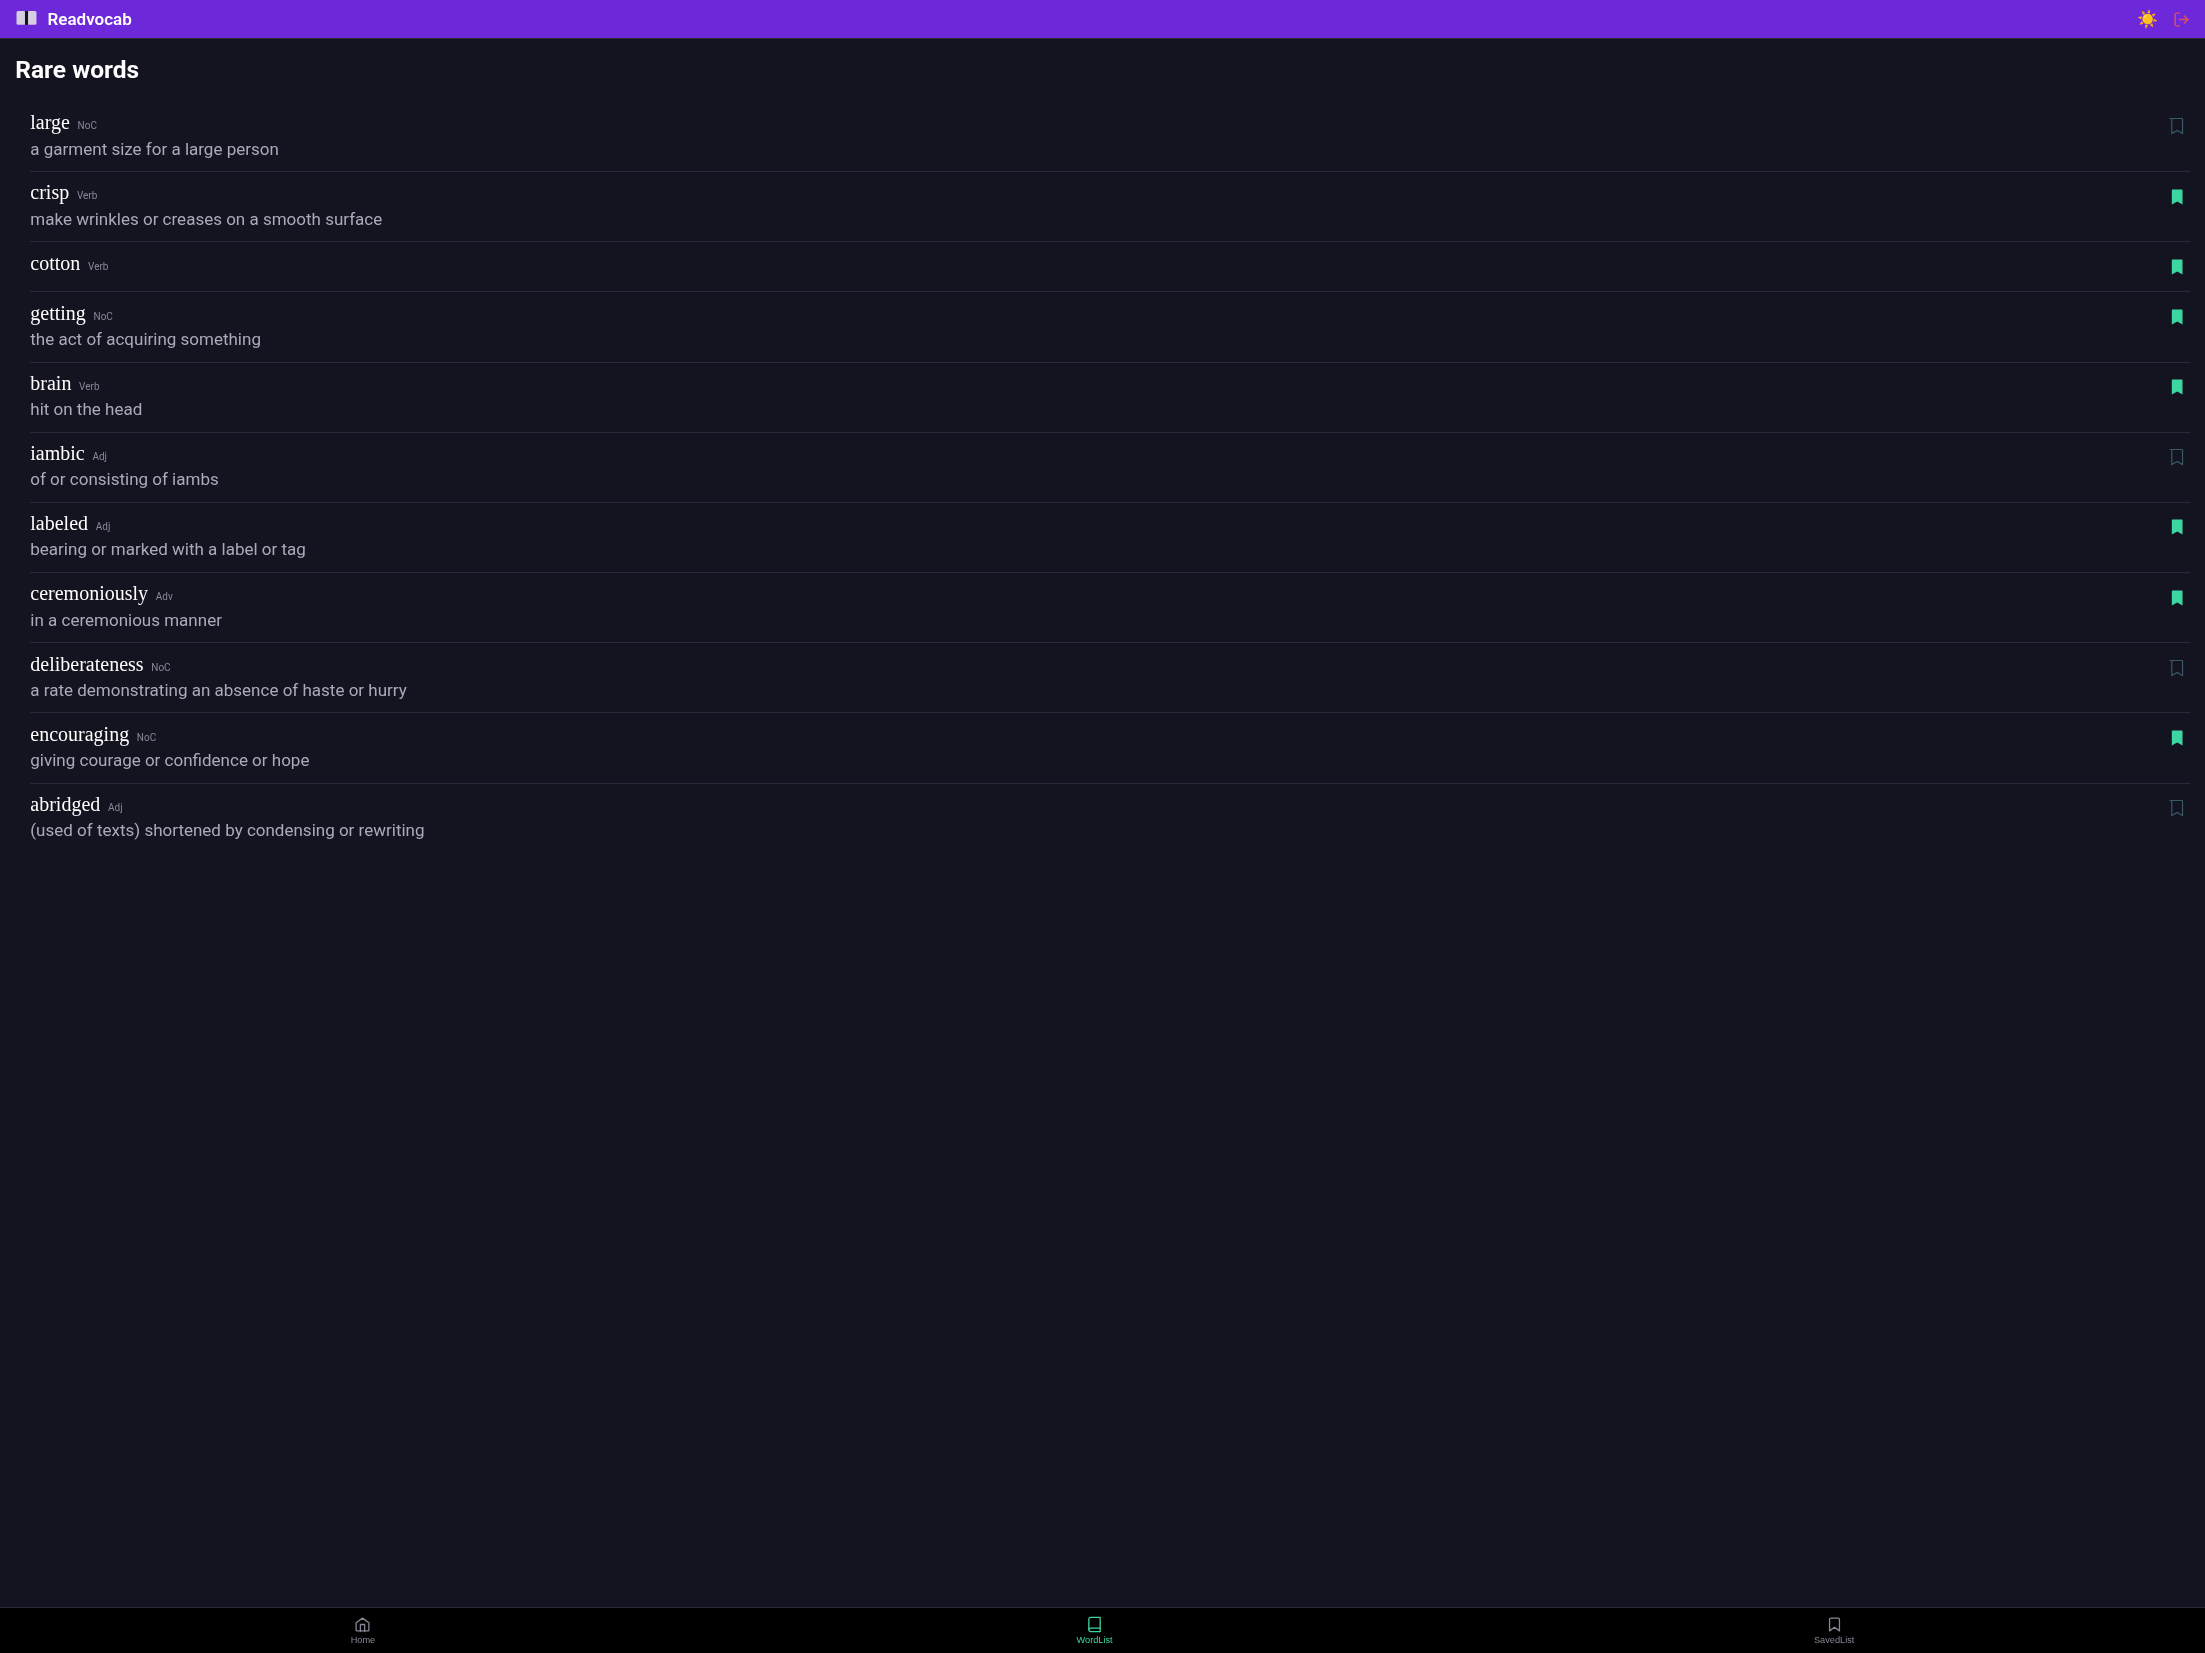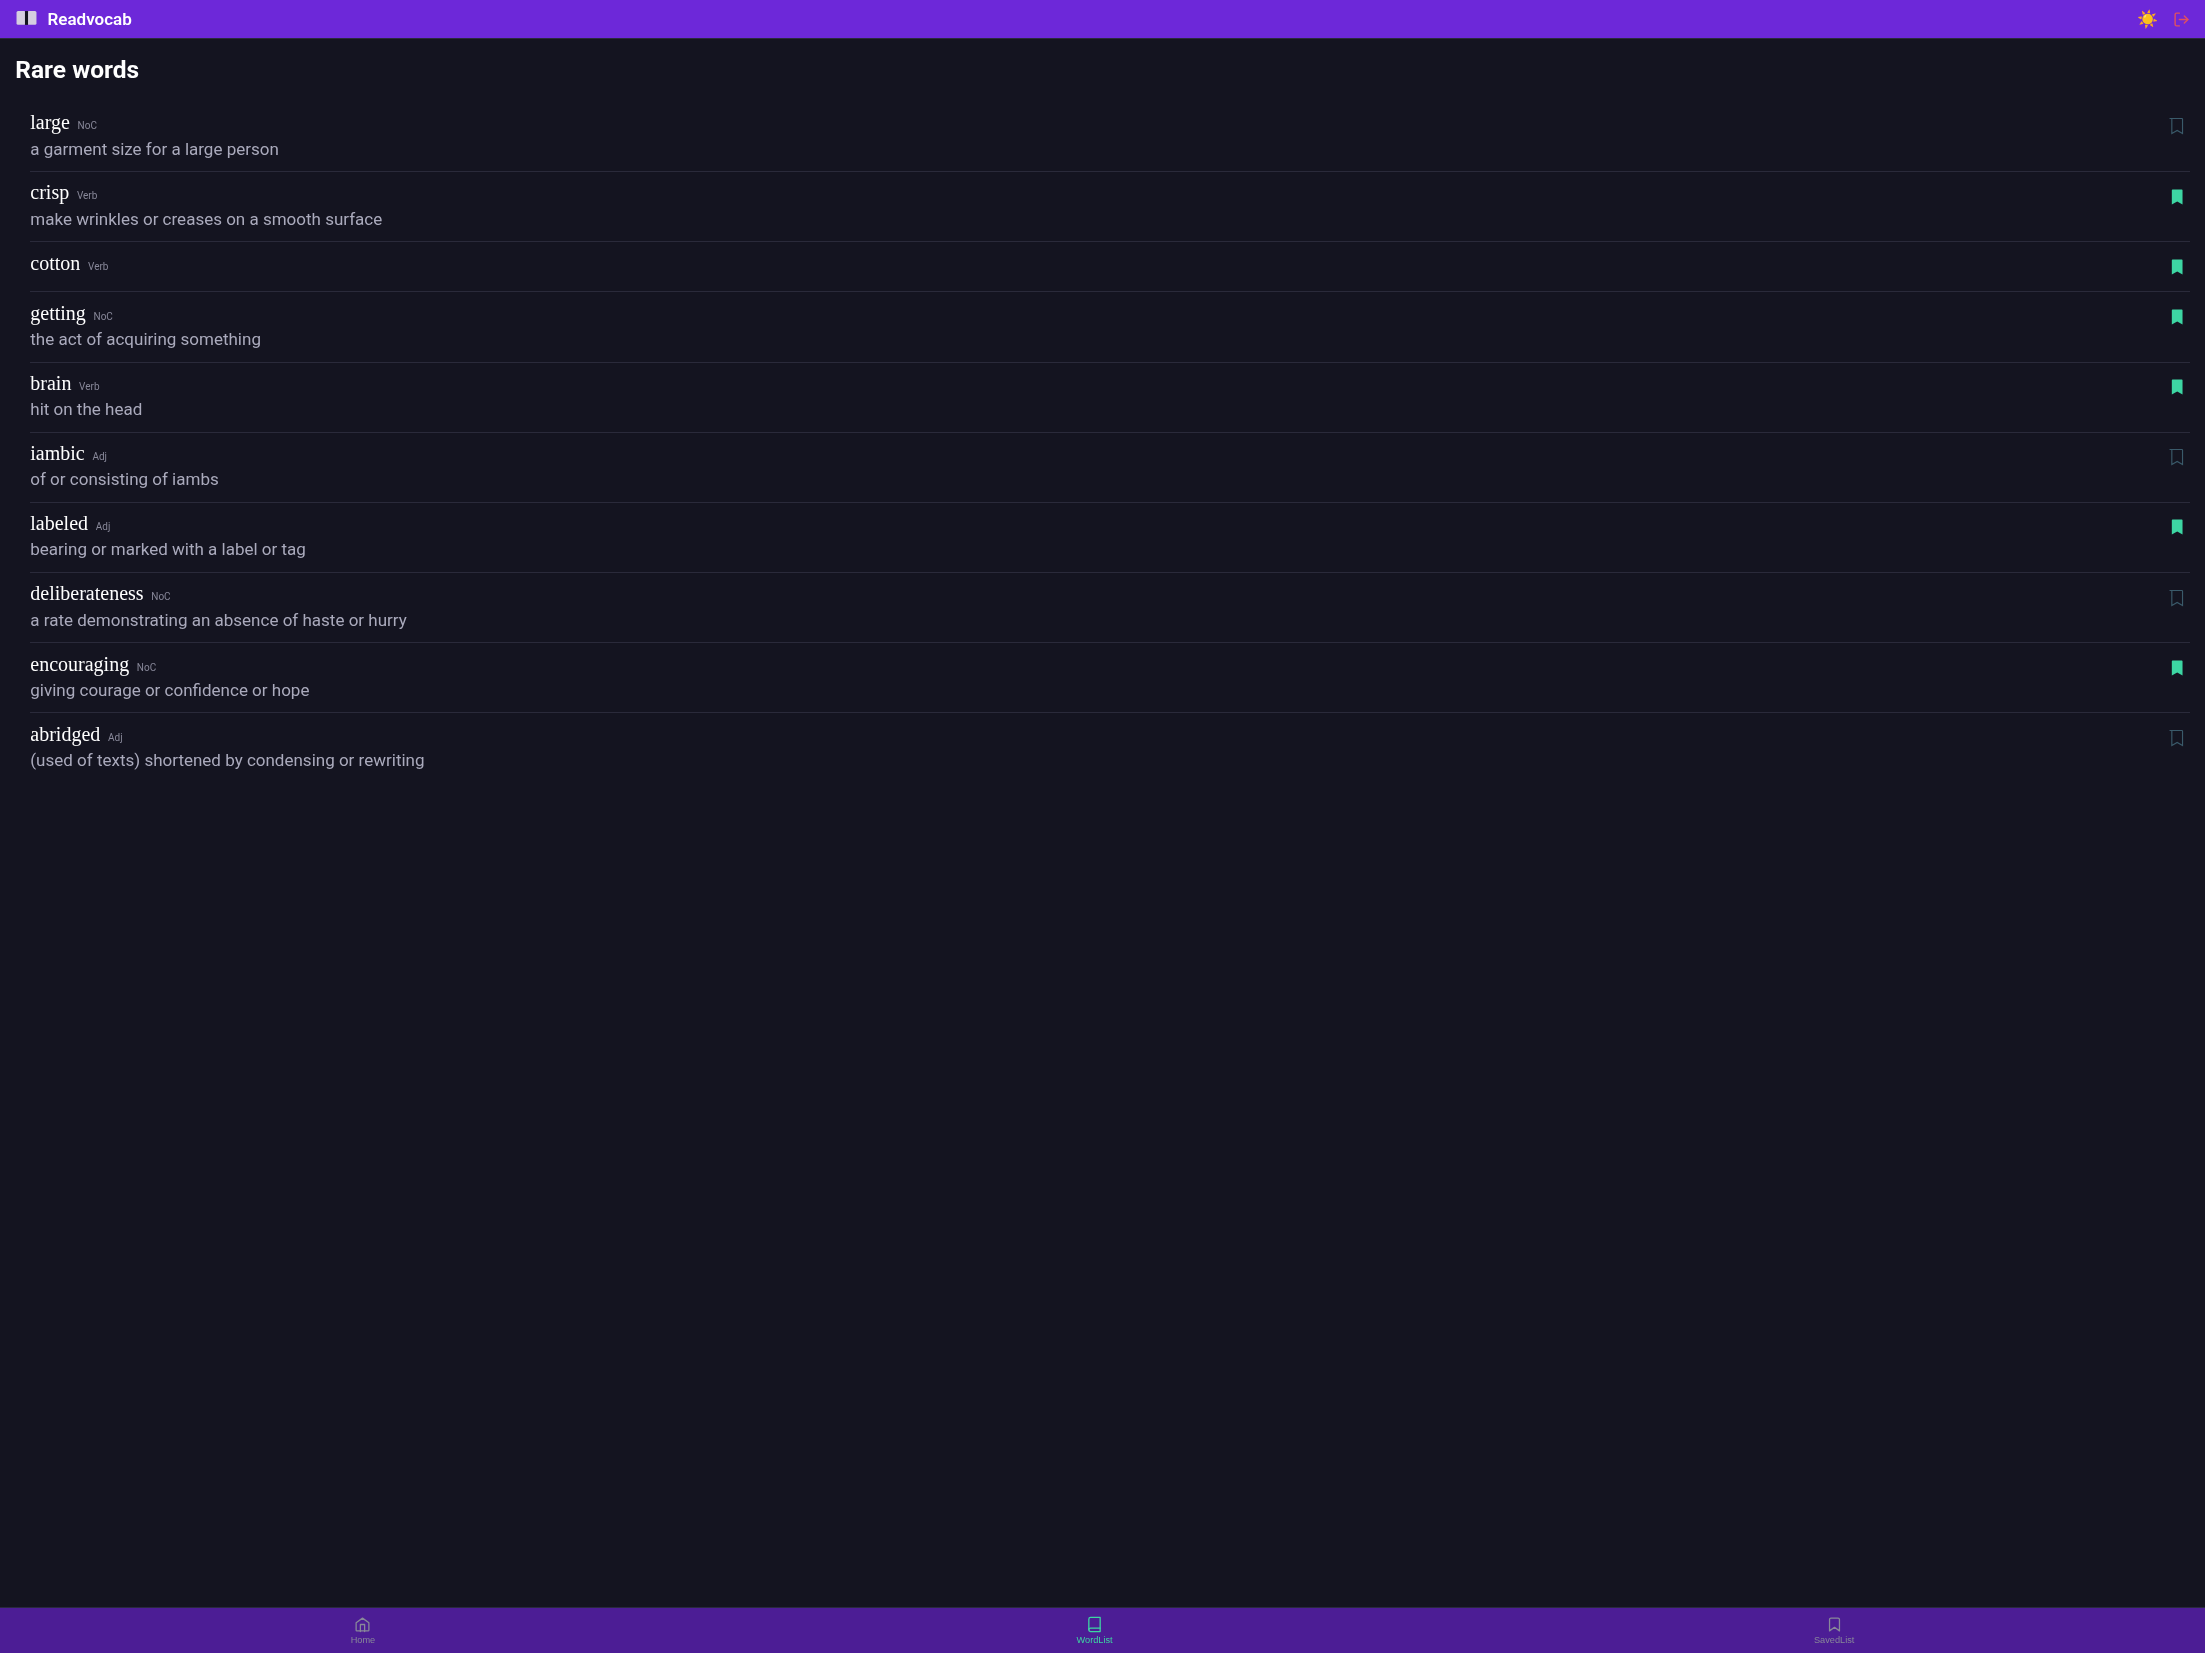--- a/index.html
+++ b/index.html
@@ -135,21 +135,21 @@
       margin-top: 3.1px;
       flex-shrink: 0;
     }
 
     
     .bottom-nav {
       position: fixed;
       bottom: 0;
       left: 0;
       right: 0;
-      background-color: #4c1d95;
+      background-color: #000000;
       border-top: 0.8px solid #2a2a3e;
       display: flex;
       align-items: center;
       justify-content: space-around;
       padding: 7.7px 0;
       height: 46px;
     }
 
     .nav-item {
       display: flex;
@@ -279,20 +279,32 @@
             <path d="M2 2h16a1 1 0 0 1 1 1v18.5l-7-4-7 4V3a1 1 0 0 1 1-1z"></path>
           </svg></button>
       </div>
       <div class="word-item">
         <div class="word-info">
           <div class="word-header">
             <span class="word-text">labeled</span>
             <span class="word-pos">Adj</span>
           </div>
           <div class="word-definition">bearing or marked with a label or tag</div>
+        </div>
+        <button class="bookmark-btn"><svg width="15.3" height="18.4" viewBox="0 0 20 24" fill="#3dd6a3" xmlns="http://www.w3.org/2000/svg">
+            <path d="M2 2h16a1 1 0 0 1 1 1v18.5l-7-4-7 4V3a1 1 0 0 1 1-1z"></path>
+          </svg></button>
+      </div>
+      <div class="word-item">
+        <div class="word-info">
+          <div class="word-header">
+            <span class="word-text">ceremoniously</span>
+            <span class="word-pos">Adv</span>
+          </div>
+          <div class="word-definition">in a ceremonious manner</div>
         </div>
         <button class="bookmark-btn"><svg width="15.3" height="18.4" viewBox="0 0 20 24" fill="#3dd6a3" xmlns="http://www.w3.org/2000/svg">
             <path d="M2 2h16a1 1 0 0 1 1 1v18.5l-7-4-7 4V3a1 1 0 0 1 1-1z"></path>
           </svg></button>
       </div>
       <div class="word-item">
         <div class="word-info">
           <div class="word-header">
             <span class="word-text">deliberateness</span>
             <span class="word-pos">NoC</span>

